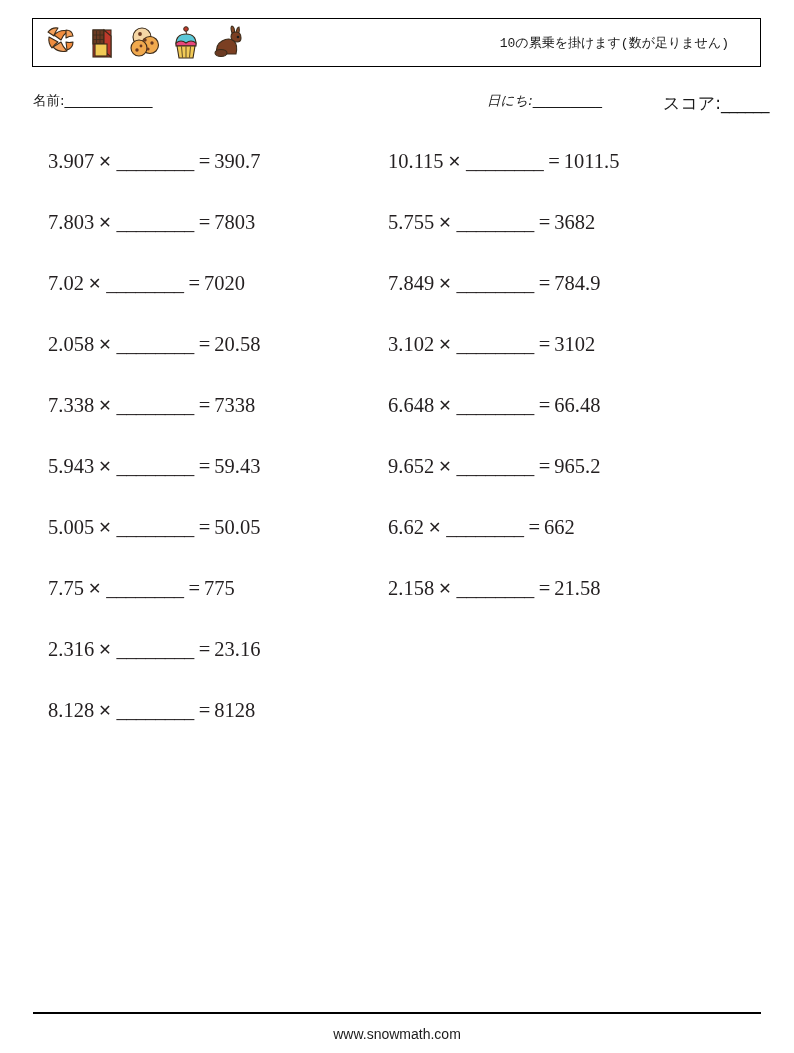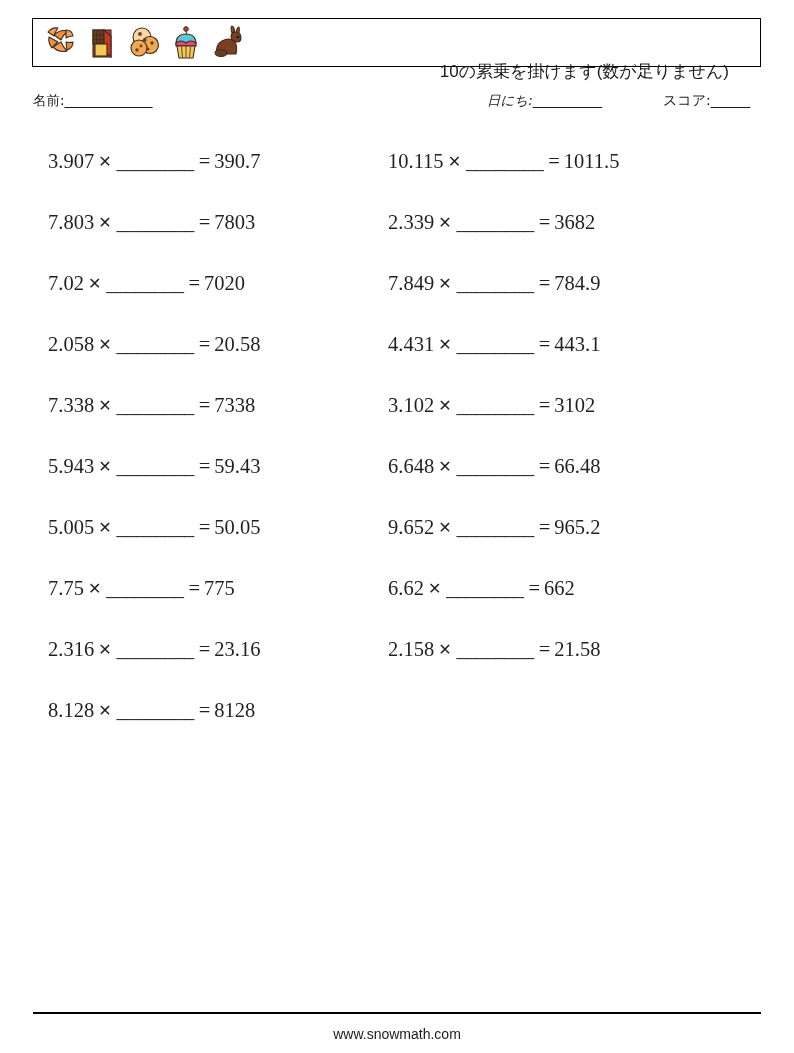--- a/index.html
+++ b/index.html
@@ -36,26 +36,25 @@
   .emoji {
     width: 36px;
     height: 40px;
     display: block;
   }
   .worksheet-title {
     position: absolute;
     right: 31px;
     top: 50%;
     transform: translateY(-50%);
-    font-family: Liberation Sans, sans-serif;
-    font-size: 17px;
+    font-family: Liberation Mono, monospace;
+    font-size: 13px;
     color: #1a1a1a;
     white-space: nowrap;
     letter-spacing: 0px;
-    margin-top: 28px;
   }
 
   
   .meta-row {
     position: absolute;
     left: 0;
     top: 92px;
     width: 794px;
     height: 26px;
   }
@@ -76,21 +75,21 @@
     font-size: 13.5px;
     color: #1a1a1a;
     white-space: nowrap;
     font-style: italic;
   }
   .meta-score {
     position: absolute;
     left: 663px;
     top: 0;
     font-family: "DejaVu Sans", "Liberation Sans", sans-serif;
-    font-size: 14px;
+    font-size: 17px;
     color: #1a1a1a;
     white-space: nowrap;
   }
   .meta-blank {
     letter-spacing: -0.5px;
   }
 
   
   .problems {
     position: absolute;
@@ -220,23 +219,22 @@
       <div class="problem"><span class="prob-factor">2.058</span><span class="prob-times">✕</span><span class="prob-blank">________</span><span class="prob-eq">=</span><span class="prob-result">20.58</span></div>
       <div class="problem"><span class="prob-factor">7.338</span><span class="prob-times">✕</span><span class="prob-blank">________</span><span class="prob-eq">=</span><span class="prob-result">7338</span></div>
       <div class="problem"><span class="prob-factor">5.943</span><span class="prob-times">✕</span><span class="prob-blank">________</span><span class="prob-eq">=</span><span class="prob-result">59.43</span></div>
       <div class="problem"><span class="prob-factor">5.005</span><span class="prob-times">✕</span><span class="prob-blank">________</span><span class="prob-eq">=</span><span class="prob-result">50.05</span></div>
       <div class="problem"><span class="prob-factor">7.75</span><span class="prob-times">✕</span><span class="prob-blank">________</span><span class="prob-eq">=</span><span class="prob-result">775</span></div>
       <div class="problem"><span class="prob-factor">2.316</span><span class="prob-times">✕</span><span class="prob-blank">________</span><span class="prob-eq">=</span><span class="prob-result">23.16</span></div>
       <div class="problem"><span class="prob-factor">8.128</span><span class="prob-times">✕</span><span class="prob-blank">________</span><span class="prob-eq">=</span><span class="prob-result">8128</span></div>
     </div>
   <div class="prob-col right" id="col-right">
       <div class="problem"><span class="prob-factor">10.115</span><span class="prob-times">✕</span><span class="prob-blank">________</span><span class="prob-eq">=</span><span class="prob-result">1011.5</span></div>
-      <div class="problem"><span class="prob-factor">2.339</span><span class="prob-times">✕</span><span class="prob-blank">________</span><span class="prob-eq">=</span><span class="prob-result">3682</span></div>
+      <div class="problem"><span class="prob-factor">5.755</span><span class="prob-times">✕</span><span class="prob-blank">________</span><span class="prob-eq">=</span><span class="prob-result">3682</span></div>
       <div class="problem"><span class="prob-factor">7.849</span><span class="prob-times">✕</span><span class="prob-blank">________</span><span class="prob-eq">=</span><span class="prob-result">784.9</span></div>
-      <div class="problem"><span class="prob-factor">4.431</span><span class="prob-times">✕</span><span class="prob-blank">________</span><span class="prob-eq">=</span><span class="prob-result">443.1</span></div>
       <div class="problem"><span class="prob-factor">3.102</span><span class="prob-times">✕</span><span class="prob-blank">________</span><span class="prob-eq">=</span><span class="prob-result">3102</span></div>
       <div class="problem"><span class="prob-factor">6.648</span><span class="prob-times">✕</span><span class="prob-blank">________</span><span class="prob-eq">=</span><span class="prob-result">66.48</span></div>
       <div class="problem"><span class="prob-factor">9.652</span><span class="prob-times">✕</span><span class="prob-blank">________</span><span class="prob-eq">=</span><span class="prob-result">965.2</span></div>
       <div class="problem"><span class="prob-factor">6.62</span><span class="prob-times">✕</span><span class="prob-blank">________</span><span class="prob-eq">=</span><span class="prob-result">662</span></div>
       <div class="problem"><span class="prob-factor">2.158</span><span class="prob-times">✕</span><span class="prob-blank">________</span><span class="prob-eq">=</span><span class="prob-result">21.58</span></div>
     </div>
 </div>
 
 <div class="footer-rule"></div>
 <div class="footer-url">www.snowmath.com</div>

